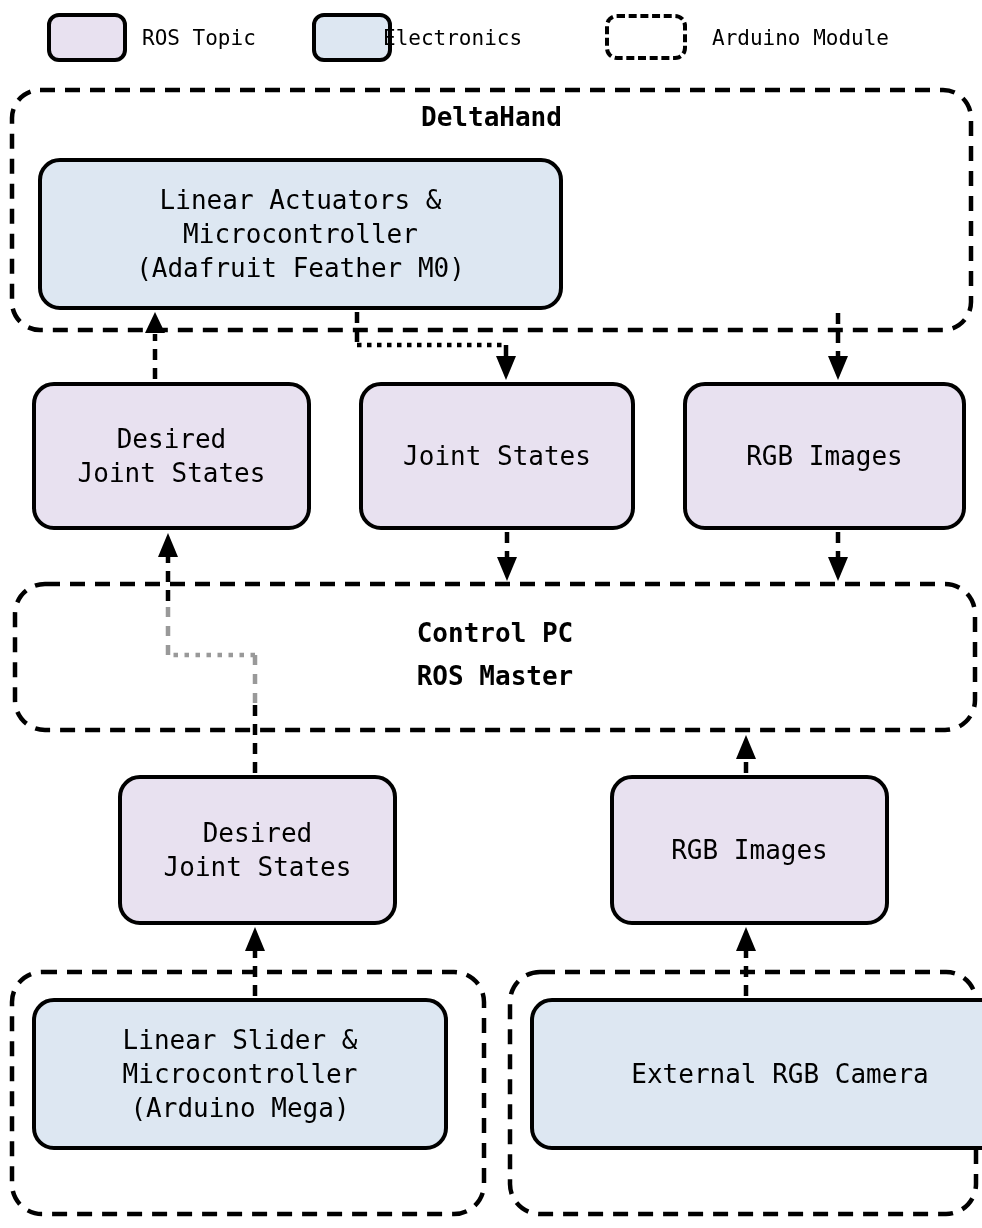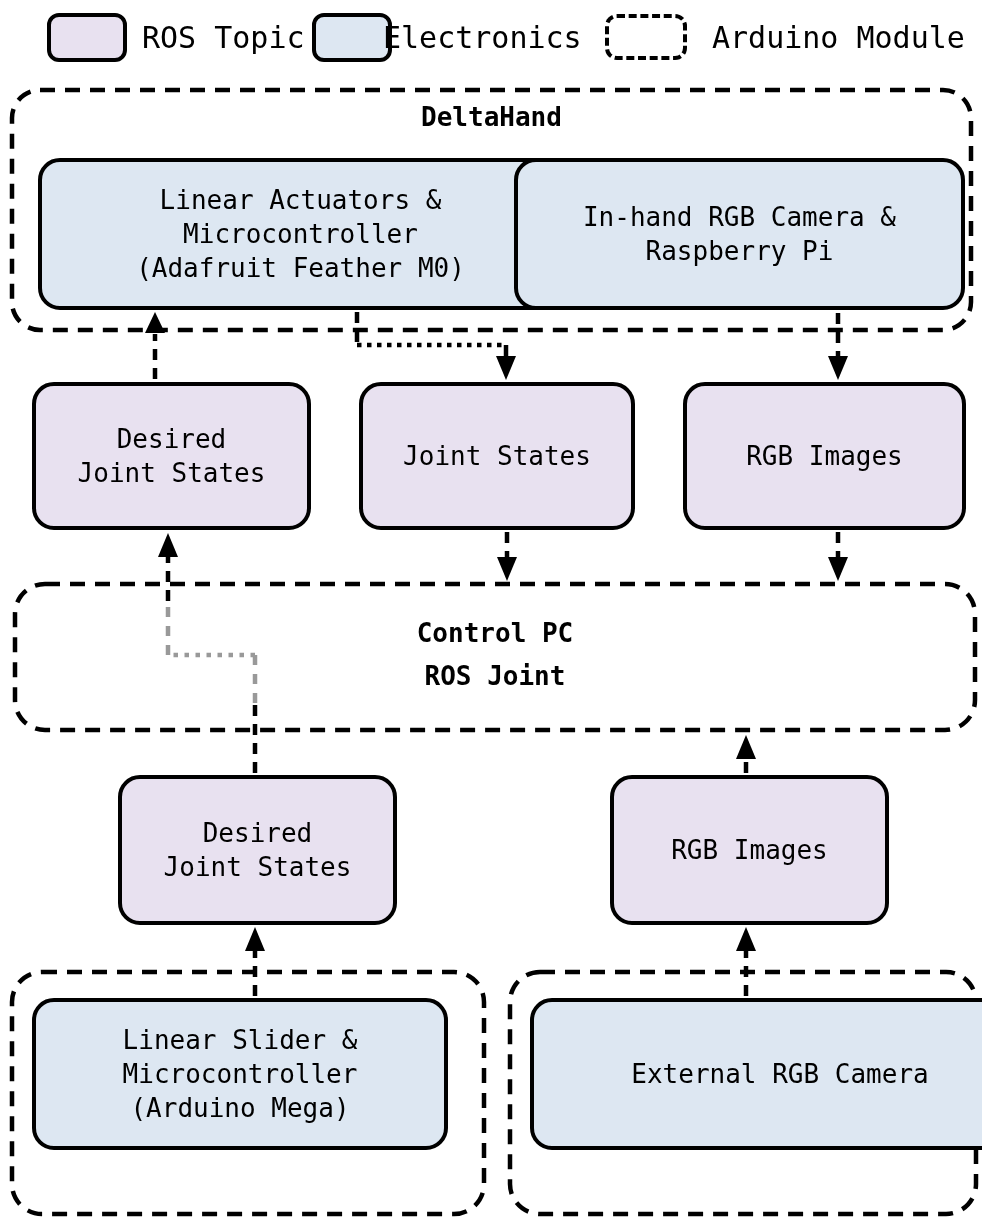--- a/index.html
+++ b/index.html
@@ -32,21 +32,21 @@
   .tbox{background:var(--ros-topic-fill,#e8e1f0);}
 
   
   .legend-swatch{
     position:absolute;box-sizing:border-box;border-radius:12px;
     border:4px solid #000;
   }
   .legend-swatch.dashed{border-style:dashed;background:#fff;}
   .legend-label{
     position:absolute;top:13px;height:49px;display:flex;align-items:center;
-    font-size:30px;
+    font-size:21px;
   }
 
   
   .ln{fill:none;stroke:var(--border,#000);stroke-width:4.5;stroke-dasharray:11 8;}
   .ln-dot{fill:none;stroke:var(--border,#000);stroke-width:4.5;stroke-dasharray:4.5 5.5;}
   .ln-gray{fill:none;stroke:var(--gray-link,#999);stroke-width:4.5;stroke-dasharray:10 9;}
   .ln-gray-dot{fill:none;stroke:var(--gray-link,#999);stroke-width:4.5;stroke-dasharray:4.5 6.5;}
   .hd{fill:var(--border,#000);stroke:none;}
   .outline{fill:none;stroke:var(--border,#000);stroke-width:4.5;stroke-dasharray:15 10;}
 </style>
@@ -104,30 +104,28 @@
     <div class="legend-label" style="left:383px;">Electronics</div>
 
     <div class="legend-swatch dashed" style="left:605px;top:14px;width:82px;height:46px;"></div>
     <div class="legend-label" style="left:712px;">Arduino Module</div>
   </div>
 
   <div class="module-title" style="left:12px;top:96px;width:959px;">DeltaHand</div>
   <div class="ebox" style="left:38px;top:158px;width:525px;height:152px;">Linear Actuators &amp;
 Microcontroller
 (Adafruit Feather M0)</div>
-  <div class="ebox" style="left:514px;top:158px;width:451px;height:152px;">In-hand RGB Camera &amp;
-Raspberry Pi</div>
 
   <div class="tbox" style="left:32px;top:382px;width:279px;height:148px;">Desired
 Joint States</div>
   <div class="tbox" style="left:359px;top:382px;width:276px;height:148px;">Joint States</div>
   <div class="tbox" style="left:683px;top:382px;width:283px;height:148px;">RGB Images</div>
 
   <div class="module-title" style="left:15px;top:612px;width:960px;">Control PC
-ROS Joint</div>
+ROS Master</div>
 
   <div class="tbox" style="left:118px;top:775px;width:279px;height:150px;">Desired
 Joint States</div>
   <div class="tbox" style="left:610px;top:775px;width:279px;height:150px;">RGB Images</div>
 
   <div class="ebox" style="left:32px;top:998px;width:416px;height:152px;">Linear Slider &amp;
 Microcontroller
 (Arduino Mega)</div>
 
   <div class="ebox" style="left:530px;top:998px;width:500px;height:152px;">External RGB Camera</div>

